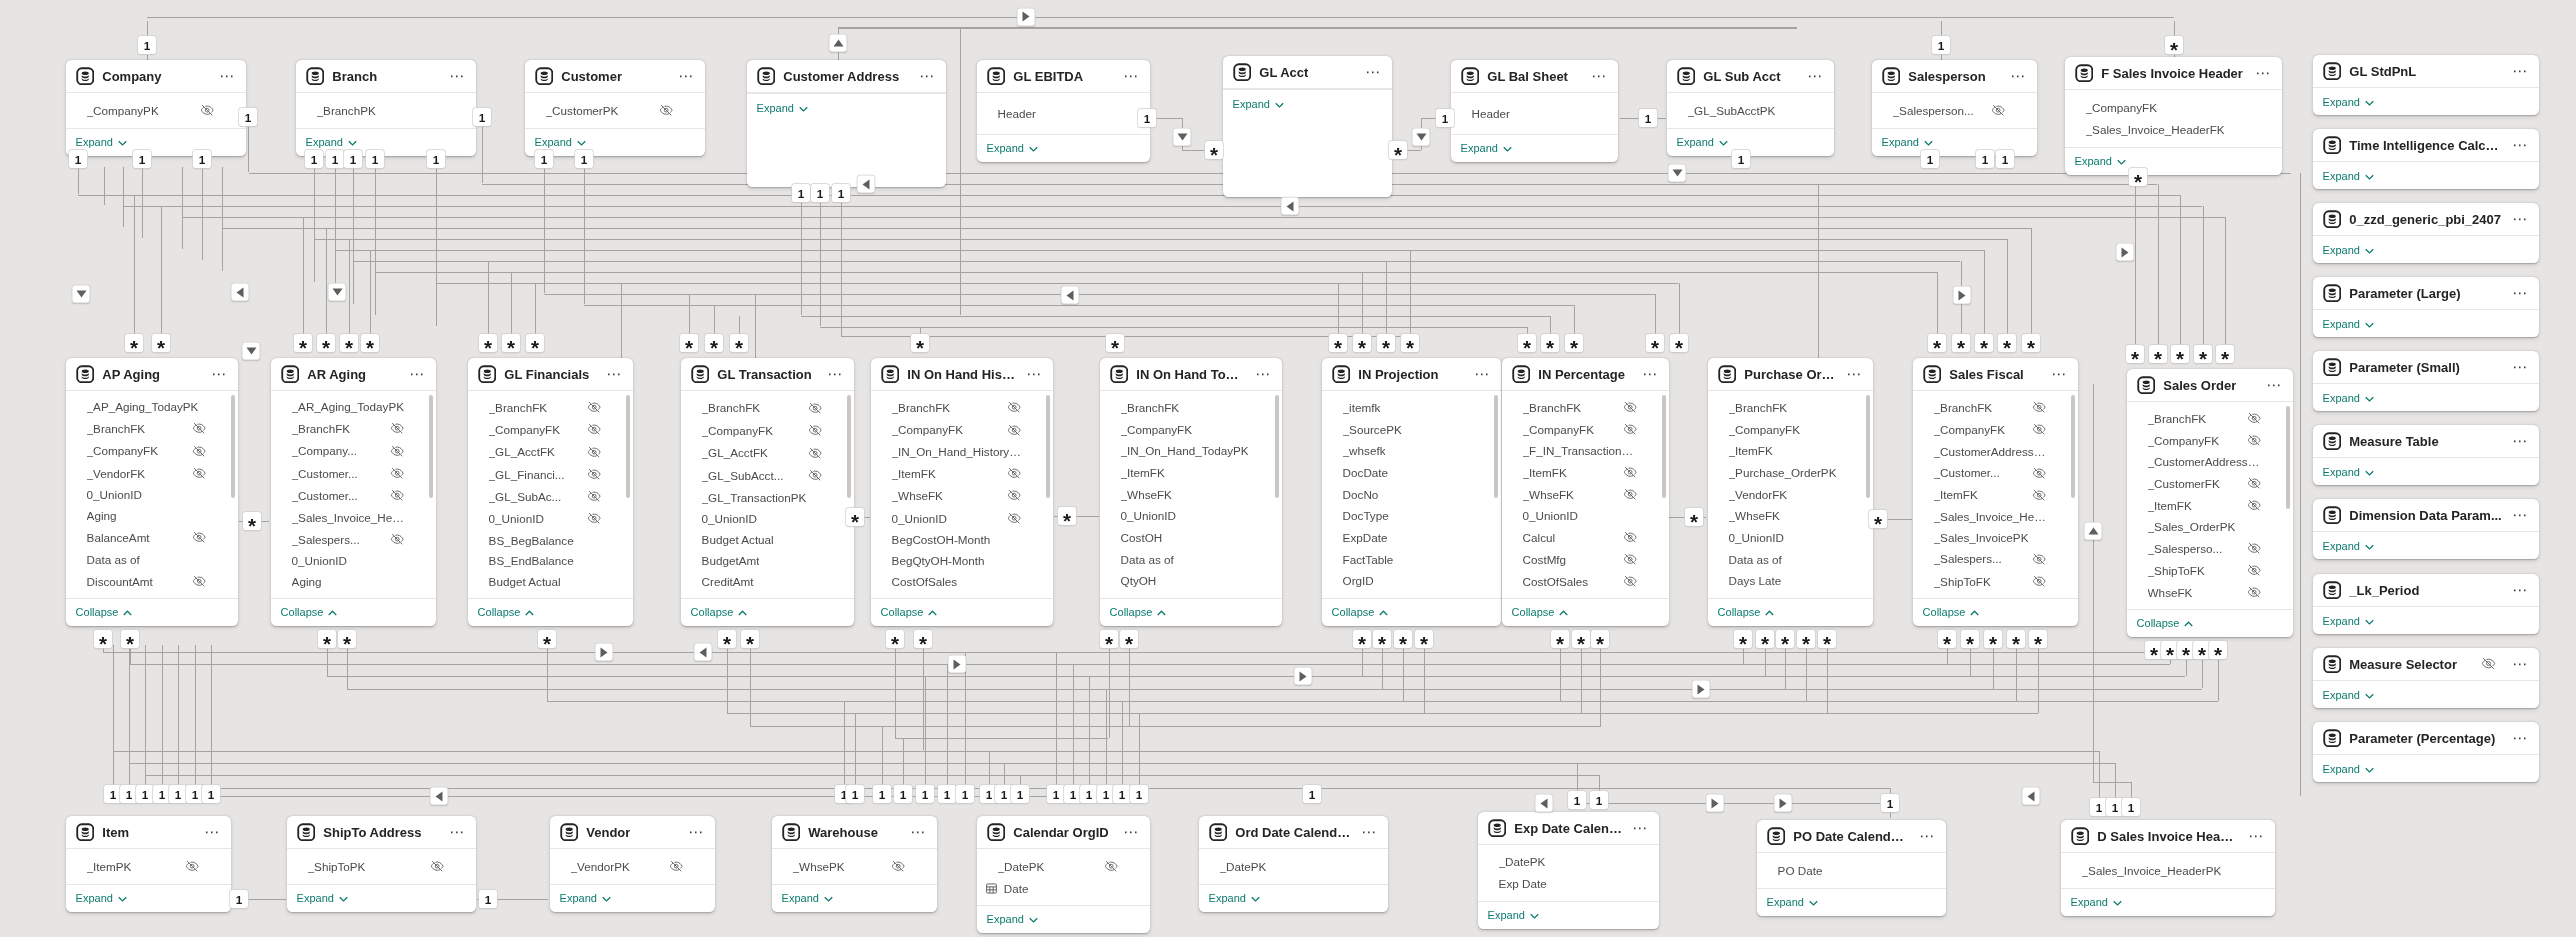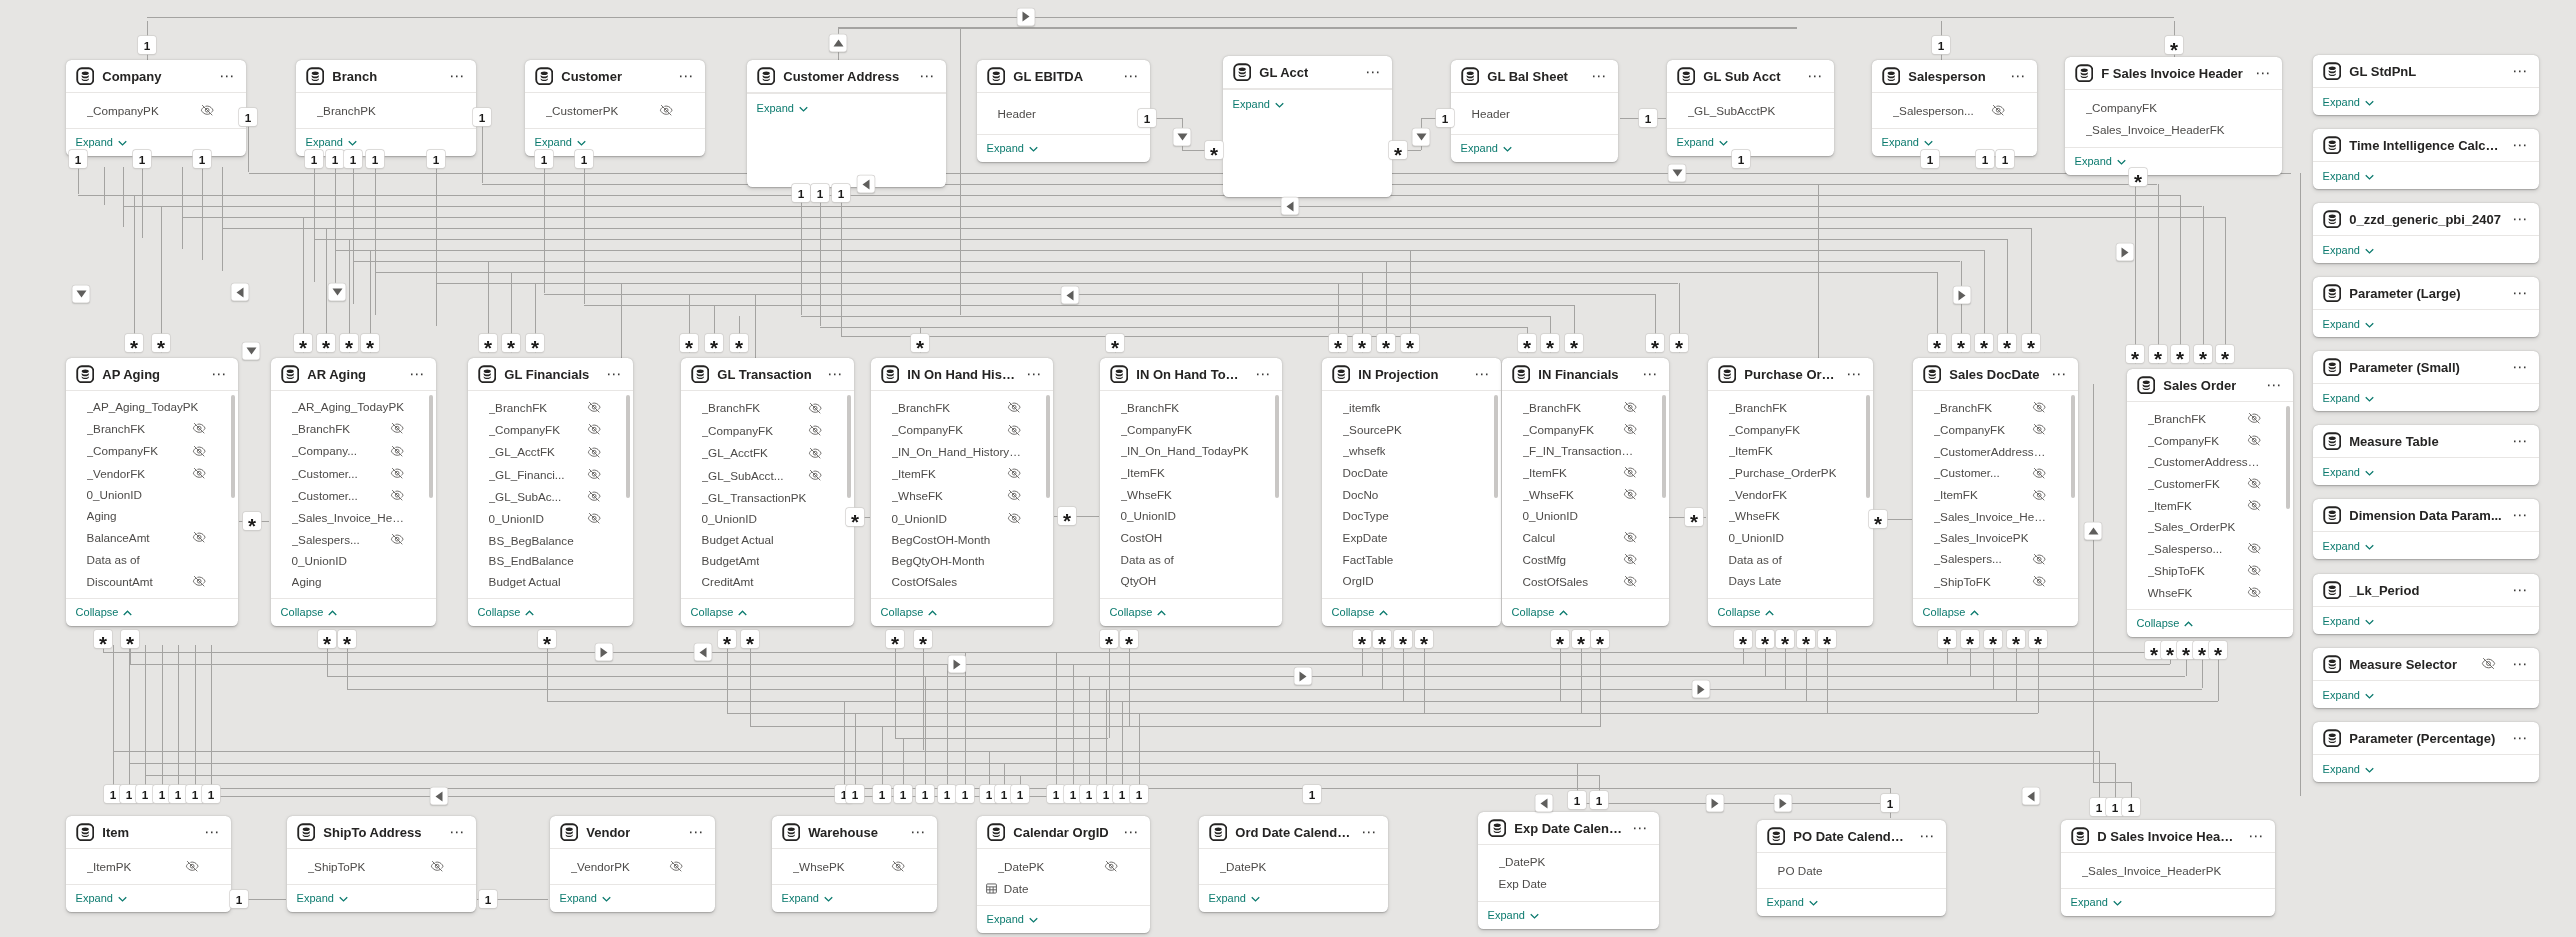--- a/index.html
+++ b/index.html
@@ -962,21 +962,21 @@
       <div class="card" style="left: 1502px; top: 358px; width: 167px; height: 268px;">
         <div class="card-header">
           <span class="tbl-icon"><svg viewBox="0 0 24 24">
               <rect x="1.6" y="1.6" width="20.8" height="20.8" rx="6" fill="none" stroke="#252423" stroke-width="2.4"></rect>
               <g fill="#252423">
                 <ellipse cx="12" cy="8.1" rx="4.6" ry="2.3"></ellipse>
                 <path d="M7.4 10.1c0 1.27 2.06 2.3 4.6 2.3s4.6-1.03 4.6-2.3v2.2c0 1.27-2.06 2.3-4.6 2.3s-4.6-1.03-4.6-2.3z"></path>
                 <path d="M7.4 14.3c0 1.27 2.06 2.3 4.6 2.3s4.6-1.03 4.6-2.3v1.6c0 1.27-2.06 2.3-4.6 2.3s-4.6-1.03-4.6-2.3z"></path>
               </g>
             </svg></span>
-          <span class="card-title">IN Financials</span>
+          <span class="card-title">IN Percentage</span>
           <span class="dots">⋯</span>
         </div>
         <div class="card-body" style="font-size: 11px;">
           <div class="frow">
             <span class="fname">_BranchFK</span>
             <span class="eyeoff"><svg viewBox="0 0 24 24" fill="none" stroke="#6b6966" stroke-width="1.6">
                 <path d="M3.5 3.5 L20.5 20.5"></path>
                 <path d="M9 5.6 C10 5.3 11 5.1 12 5.1 c5.2 0 8.6 4.2 9.8 6.9 -0.5 1.1 -1.5 2.6 -2.9 3.9 M7 6.6 C4.3 8 2.8 10.4 2.2 12 c1.2 2.7 4.6 6.9 9.8 6.9 1.8 0 3.4 -0.5 4.8 -1.3"></path>
                 <circle cx="12" cy="12" r="3.1"></circle>
               </svg></span>
@@ -1097,21 +1097,21 @@
       <div class="card" style="left: 1913px; top: 358px; width: 165px; height: 268px;">
         <div class="card-header">
           <span class="tbl-icon"><svg viewBox="0 0 24 24">
               <rect x="1.6" y="1.6" width="20.8" height="20.8" rx="6" fill="none" stroke="#252423" stroke-width="2.4"></rect>
               <g fill="#252423">
                 <ellipse cx="12" cy="8.1" rx="4.6" ry="2.3"></ellipse>
                 <path d="M7.4 10.1c0 1.27 2.06 2.3 4.6 2.3s4.6-1.03 4.6-2.3v2.2c0 1.27-2.06 2.3-4.6 2.3s-4.6-1.03-4.6-2.3z"></path>
                 <path d="M7.4 14.3c0 1.27 2.06 2.3 4.6 2.3s4.6-1.03 4.6-2.3v1.6c0 1.27-2.06 2.3-4.6 2.3s-4.6-1.03-4.6-2.3z"></path>
               </g>
             </svg></span>
-          <span class="card-title">Sales DocDate</span>
+          <span class="card-title">Sales Fiscal</span>
           <span class="dots">⋯</span>
         </div>
         <div class="card-body" style="font-size: 11px;">
           <div class="frow">
             <span class="fname">_BranchFK</span>
             <span class="eyeoff"><svg viewBox="0 0 24 24" fill="none" stroke="#6b6966" stroke-width="1.6">
                 <path d="M3.5 3.5 L20.5 20.5"></path>
                 <path d="M9 5.6 C10 5.3 11 5.1 12 5.1 c5.2 0 8.6 4.2 9.8 6.9 -0.5 1.1 -1.5 2.6 -2.9 3.9 M7 6.6 C4.3 8 2.8 10.4 2.2 12 c1.2 2.7 4.6 6.9 9.8 6.9 1.8 0 3.4 -0.5 4.8 -1.3"></path>
                 <circle cx="12" cy="12" r="3.1"></circle>
               </svg></span>

